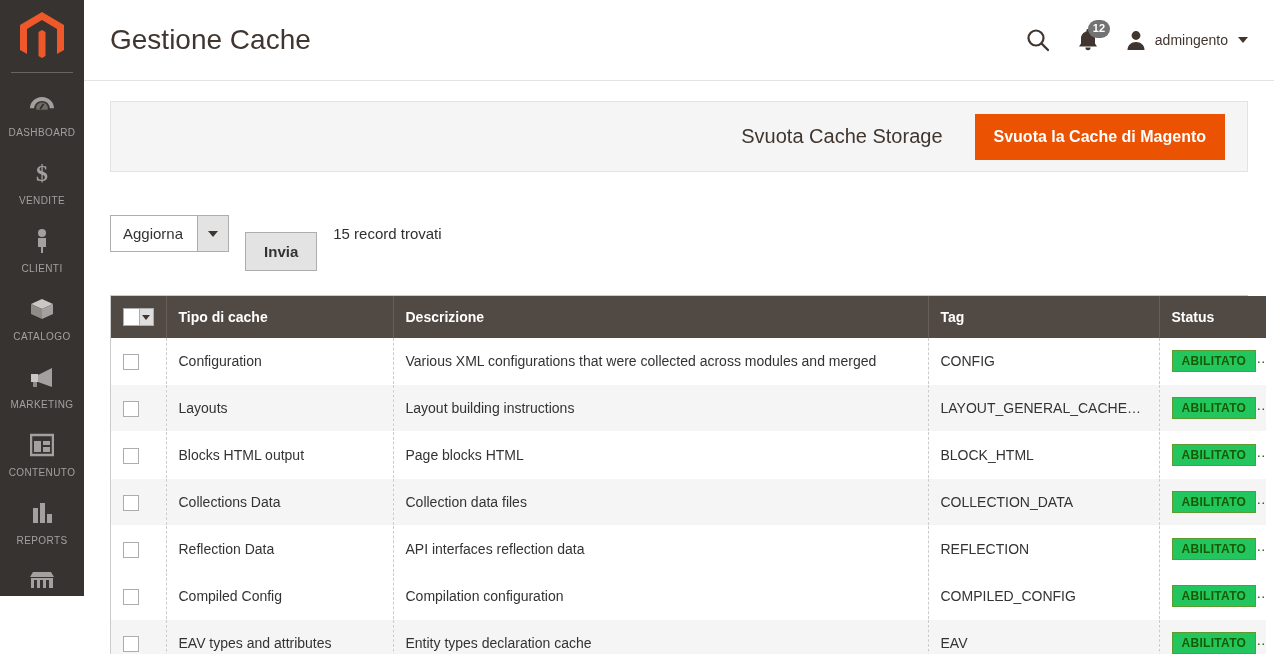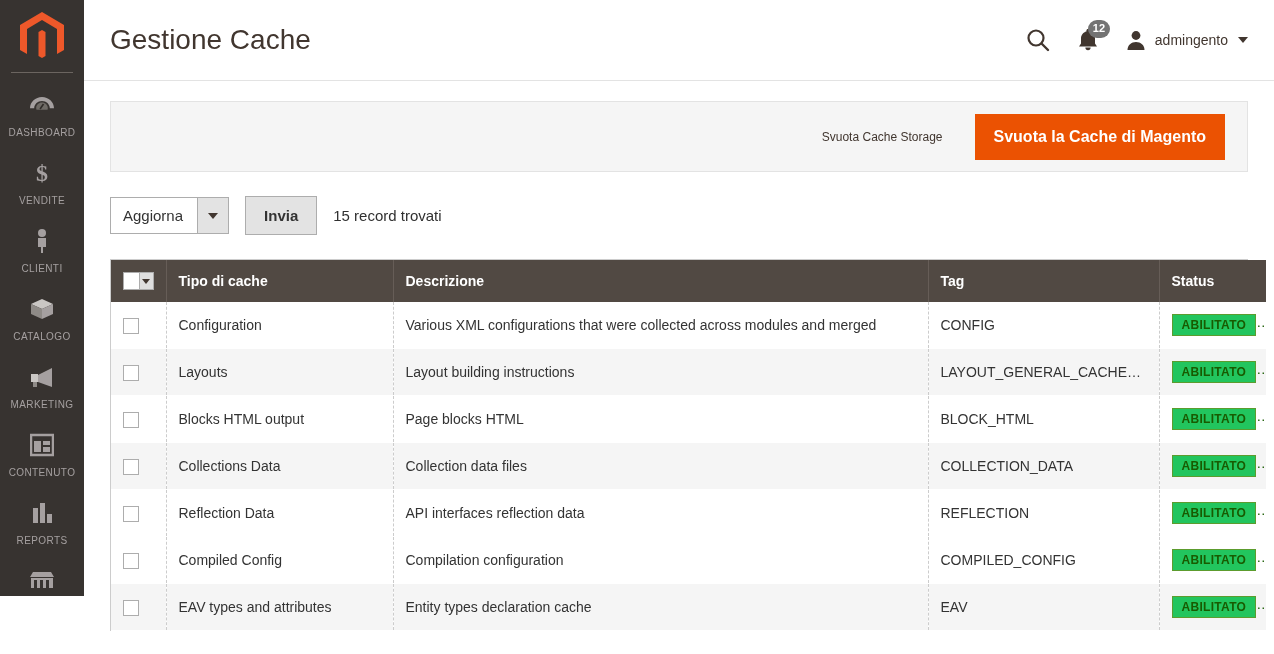--- a/index.html
+++ b/index.html
@@ -120,21 +120,21 @@
     height: 71px;
     background: #f5f5f5;
     border: 1px solid #e3e3e3;
     display: flex; align-items: center; justify-content: flex-end;
     gap: 30px;
     padding: 0 22px;
   }
   .btn-secondary {
     background: none;
     border: none;
-    font-size: 12px;
+    font-size: 20px;
     color: #41362f;
     cursor: pointer;
     font-family: "Liberation Sans", sans-serif;
     padding: 6px 2px;
   }
   .btn-primary {
     background: #eb5202;
     border: 1px solid #eb5202;
     color: #ffffff;
     font-size: 16px;
@@ -179,20 +179,21 @@
   .btn-submit {
     background: #e3e3e3;
     border: 1px solid #adadad;
     font-size: 15px;
     font-weight: bold;
     color: #333333;
     padding: 9px 18px;
     cursor: pointer;
     font-family: "Liberation Sans", sans-serif;
     line-height: 19px;
+    margin-top: 36px;
   }
   .record-count {
     font-size: 15px;
     color: #303030;
   }
 
   
   .grid-wrap {
     margin: 24px 26px 0 26px;
     border: 1px solid #cccccc;

